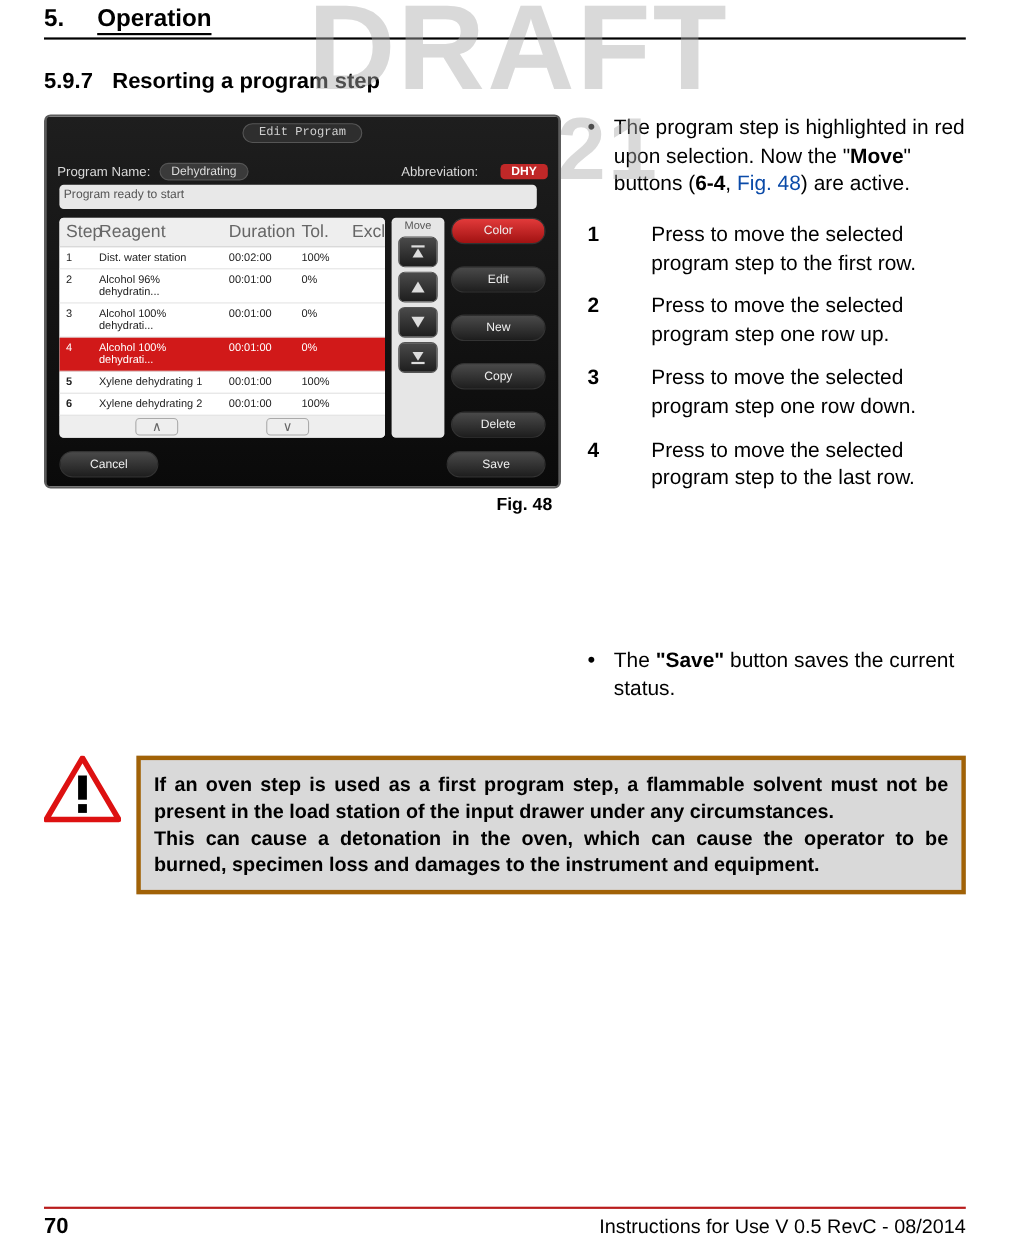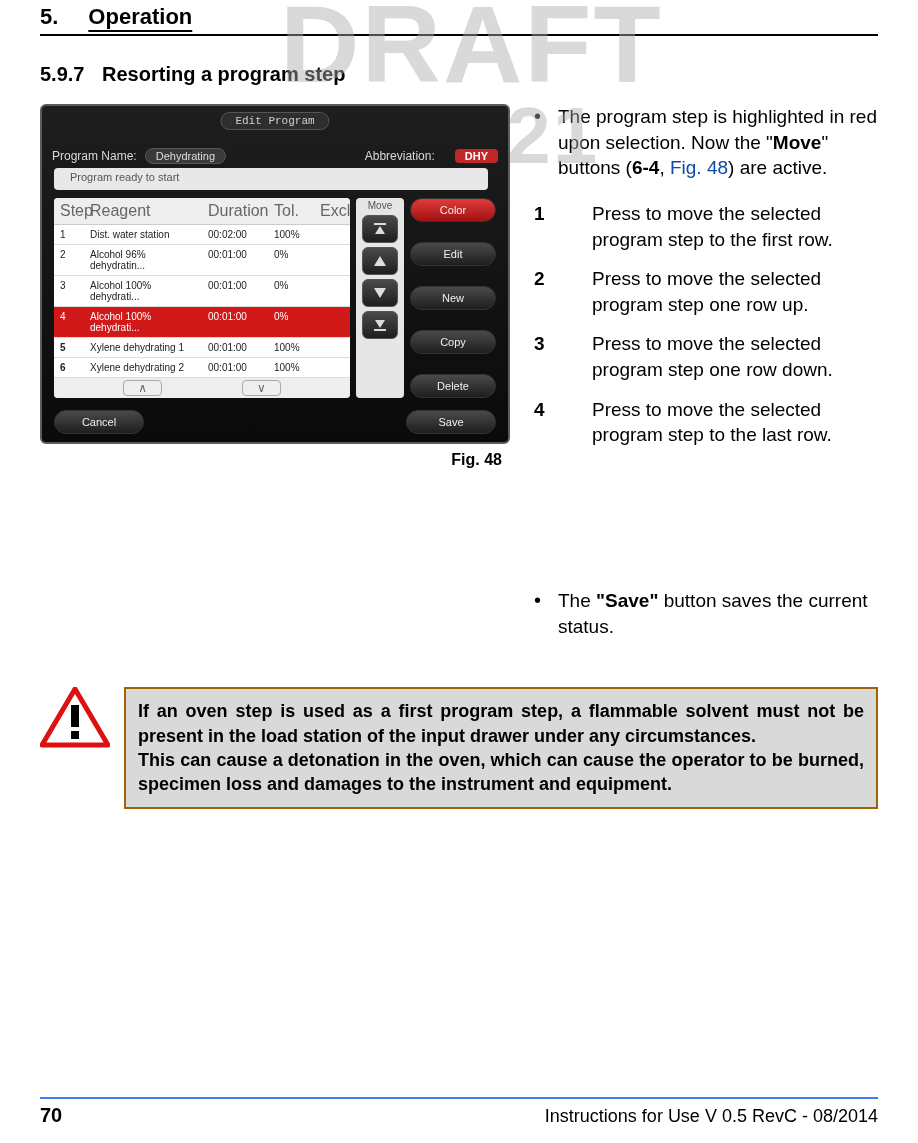--- a/index.html
+++ b/index.html
@@ -39,21 +39,21 @@
     position: absolute; top: 6px; left: 50%; transform: translateX(-50%);
     background: #2e2e2e; color: #cfcfcf; border: 1px solid #555; border-radius: 12px;
     padding: 2px 14px; font-size: 11px; font-family: Liberation Mono, monospace;
   }
   .dev-topbar { position: absolute; top: 37px; left: 10px; right: 10px; height: 26px; font-size: 12px; color: #d8d8d8; display:flex; align-items:center; gap:8px;}
   .pill-dark { background:#3a3a3a; border:1px solid #555; border-radius:10px; padding:1px 10px; font-size:11px; color:#ddd;}
   .abbrev-chip { background:#c02828; color:#fff; border-radius:4px; padding:1px 10px; font-size:11px; margin-left:12px;font-weight:bold;}
 
   .info-strip {
     position: absolute; top: 62px; left: 12px; right: 20px; height: 22px;
-    background: #e8e8e8; color:#555; font-size:11px; border-radius:4px; padding:3px 16px;
+    background: #e8e8e8; color:#555; font-size:11px; border-radius:4px; padding:3px 4px;
   }
 
   .dev-body { position:absolute; top:92px; left:12px; right:12px; bottom:44px; display:flex; gap:6px;}
   .grid-wrap { flex:1; background:#f4f4f4; border-radius:4px; overflow:hidden; }
   .ghead { display:flex; font-size:16px; color:#666; background:#eee; border-bottom:1px solid #ccc;}
   .ghead div, .grow div { padding:4px 6px; }
   .c-step{width:30px;} .c-reagent{flex:1;} .c-dur{width:66px;} .c-tol{width:46px;} .c-excl{width:36px;}
   .grow { display:flex; font-size:10px; color:#222; border-bottom:1px solid #ddd; background:#fff;}
   .grow.sel { background:#d11919; color:#fff; }
   .grow.after-sel .c-step { font-weight:bold; }
@@ -88,28 +88,28 @@
   .num-item .n{ width:34px; font-weight:bold; font-size:19px;}
   .num-item .t{ flex:1;margin-left:24px; }
 
   .save-block{ margin-top:140px; }
 
   
   .warn-row { display:flex; align-items:flex-start; gap:14px; margin-top:28px; }
   .warn-icon { width:70px; flex:0 0 70px; }
   .warn-icon svg { width:70px; height:62px; }
   .warn-box {
-    flex:1; border:2px solid #a16207; background:#d9d9d9;
+    flex:1; border:4px solid #a16207; background:#d9d9d9;
     padding:10px 12px; font: bold 18px/1.35 Arial; text-align:justify;
   }
 
   
   .page-footer{
     position:absolute; left:40px; right:40px; bottom:18px;
-    border-top:2px solid #3b82f6; padding-top:6px;
+    border-top:2px solid #b91c1c; padding-top:6px;
     display:flex; justify-content:space-between; align-items:baseline;
     font: bold 18px/1 Arial;
     gap: 36px;
   }
   .page-footer .pn{ font-size:20px; }
   .page-footer .doc{ font-weight:400; font-size:18px; }
 
 </style>
 </head>
 <body>

